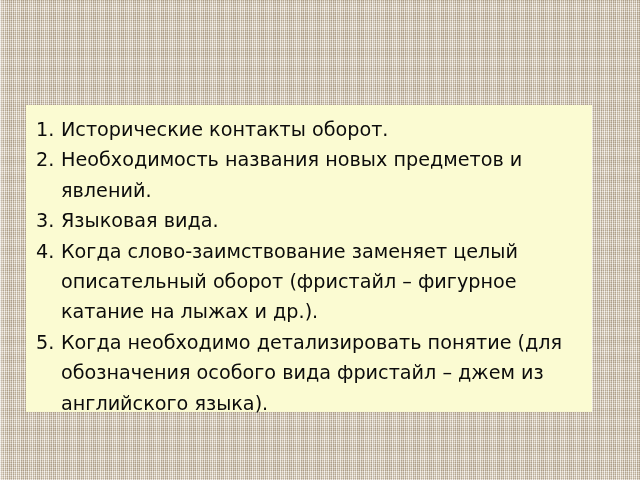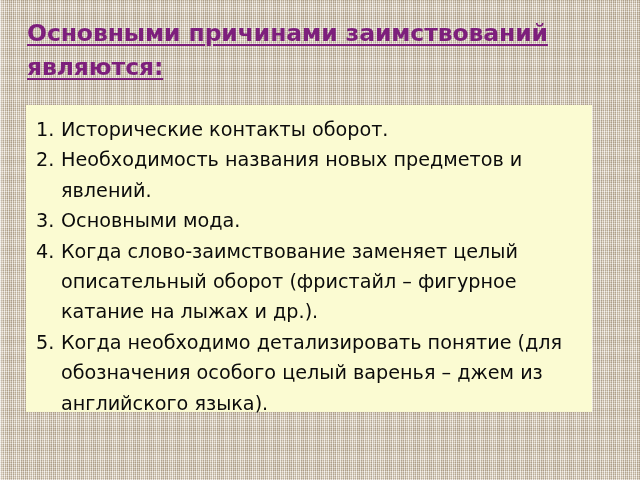--- a/index.html
+++ b/index.html
@@ -109,43 +109,39 @@
   }
 </style>
 </head>
 <body>
 
 <div id="slide">
 
   <div id="slide-texture"></div>
   <div id="slide-bands"></div>
 
-  <div id="title">
-    <span class="tline"><span class="u">Основными причинами заимствований</span></span>
-    <span class="tline"><span class="u">являются:</span></span>
-  </div>
 
   <div id="content-box">
     <ol id="list">
       <li>
         <span class="num">1.</span>
         <span class="txt">Исторические контакты оборот.</span>
       </li>
       <li>
         <span class="num">2.</span>
         <span class="txt">Необходимость названия новых предметов и явлений.</span>
       </li>
       <li>
         <span class="num">3.</span>
-        <span class="txt">Основными мода.</span>
+        <span class="txt">Языковая вида.</span>
       </li>
       <li>
         <span class="num">4.</span>
         <span class="txt">Когда слово-заимствование заменяет целый описательный оборот (фристайл – фигурное катание на лыжах и др.).</span>
       </li>
       <li>
         <span class="num">5.</span>
-        <span class="txt">Когда необходимо детализировать понятие (для обозначения особого целый варенья – джем из английского языка).</span>
+        <span class="txt">Когда необходимо детализировать понятие (для обозначения особого вида фристайл – джем из английского языка).</span>
       </li>
     </ol>
   </div>
 
 </div>
 
 </body></html>

